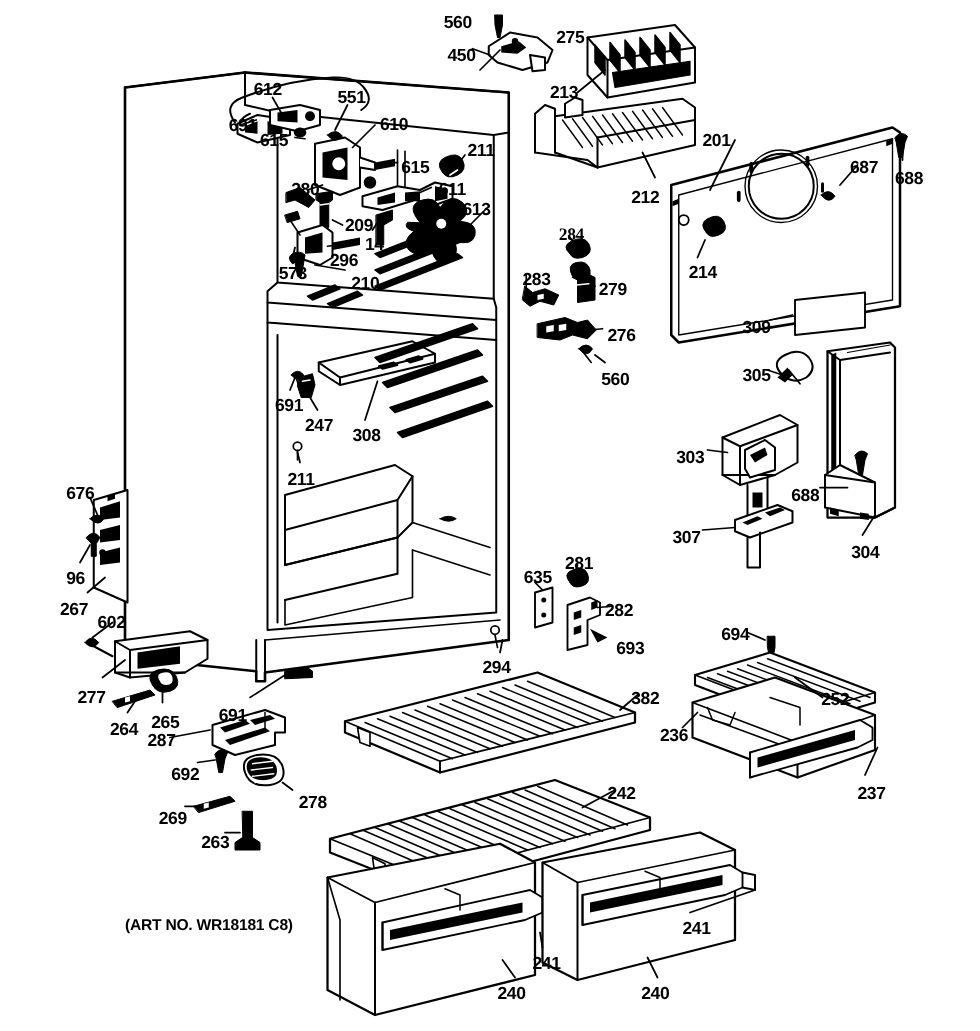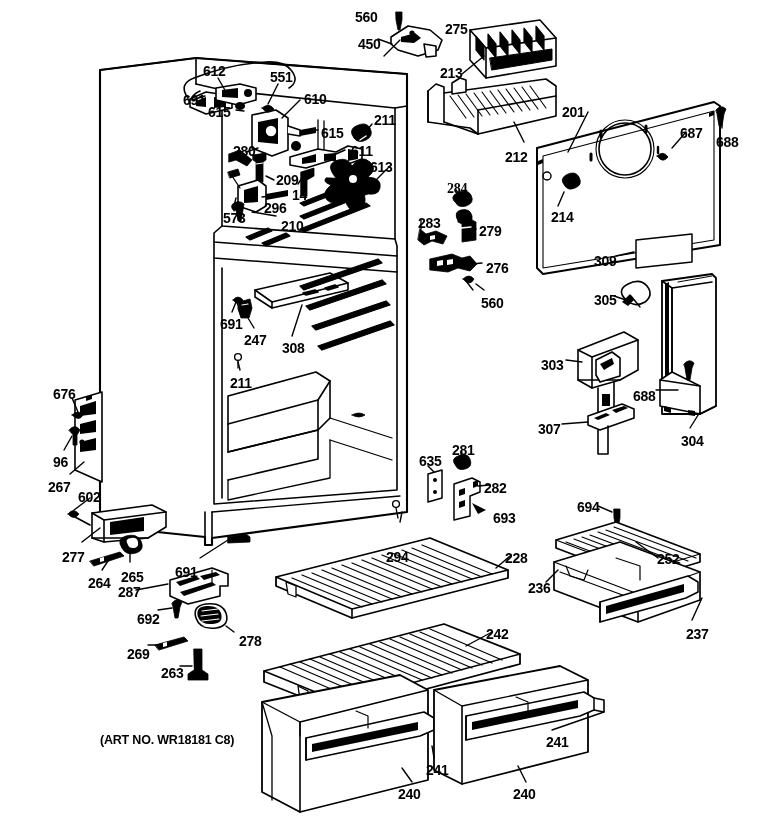--- a/index.html
+++ b/index.html
@@ -634,22 +634,22 @@
       <div class="callout" style="left: 175px; top: 565px;">691</div>
       <div class="callout" style="left: 118px; top: 585px;">287</div>
       <div class="callout" style="left: 137px; top: 612px;">692</div>
       <div class="callout" style="left: 127px; top: 647px;">269</div>
       <div class="callout" style="left: 239px; top: 634px;">278</div>
       <div class="callout" style="left: 161px; top: 666px;">263</div>
       <div class="callout" style="left: 419px; top: 454px;">635</div>
       <div class="callout" style="left: 452px; top: 443px;">281</div>
       <div class="callout" style="left: 484px; top: 481px;">282</div>
       <div class="callout" style="left: 493px; top: 511px;">693</div>
-      <div class="callout" style="left: 386px; top: 526px; margin-top: 24px;">294</div>
-      <div class="callout" style="left: 505px; top: 551px;">228</div>
+      <div class="callout" style="left: 386px; top: 526px;">294</div>
+      <div class="callout" style="left: 505px; top: 551px;">382</div>
       <div class="callout" style="left: 577px; top: 500px;">694</div>
       <div class="callout" style="left: 657px; top: 552px;">252</div>
       <div class="callout" style="left: 528px; top: 581px;">236</div>
       <div class="callout" style="left: 686px; top: 627px;">237</div>
       <div class="callout" style="left: 486px; top: 627px;">242</div>
       <div class="callout" style="left: 426px; top: 763px;">241</div>
       <div class="callout" style="left: 398px; top: 787px;">240</div>
       <div class="callout" style="left: 546px; top: 735px;">241</div>
       <div class="callout" style="left: 513px; top: 787px;">240</div>
     </div>

